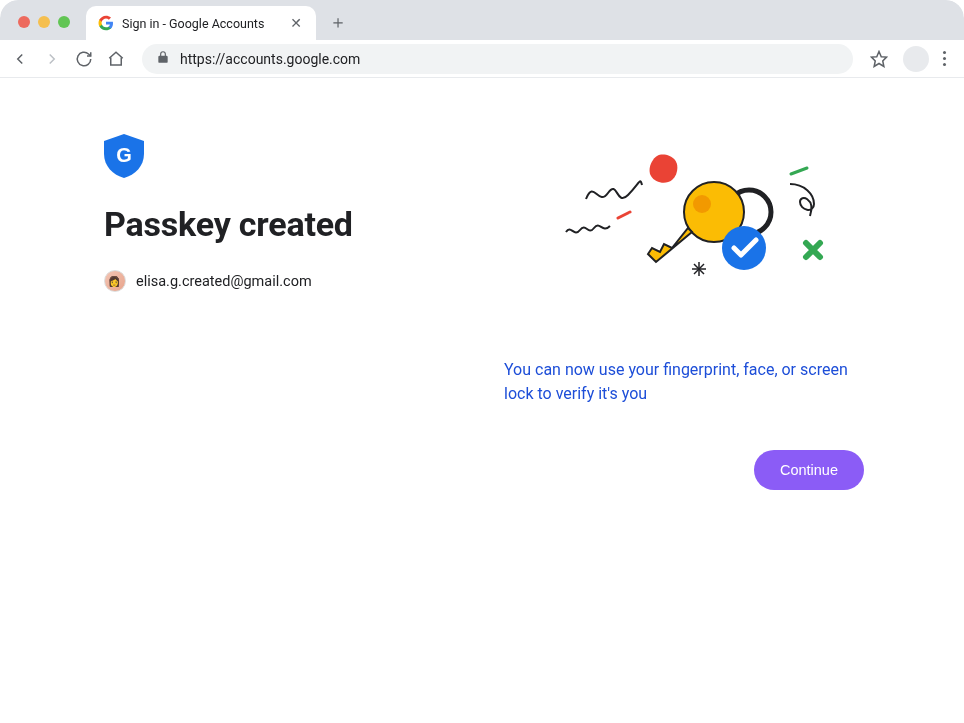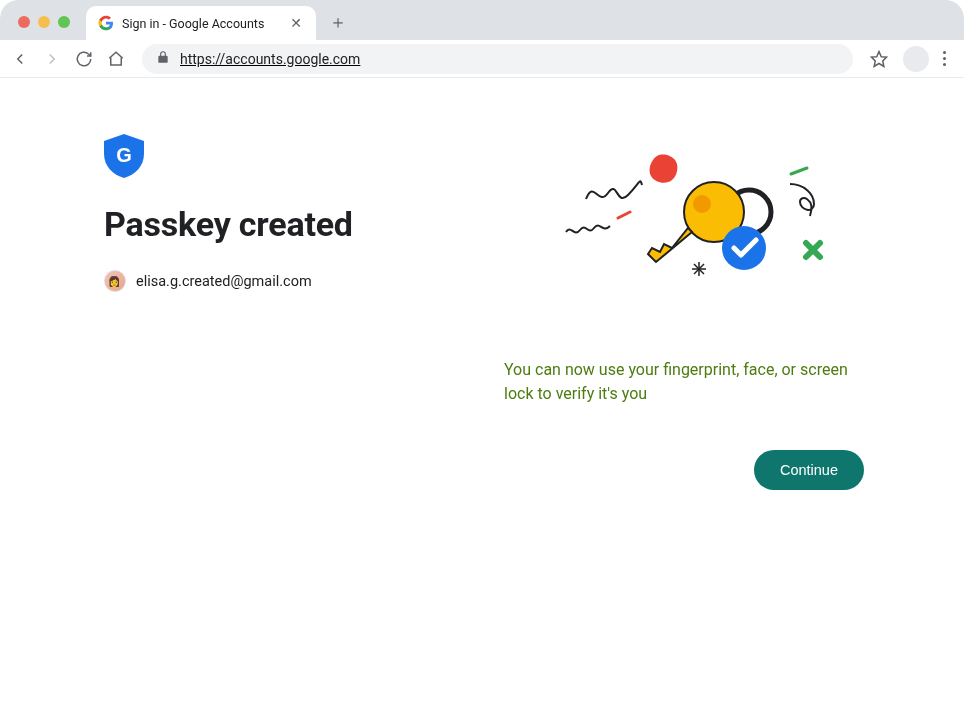--- a/index.html
+++ b/index.html
@@ -13,41 +13,41 @@
   .dot.red{background:#ed6a5e;} .dot.yellow{background:#f5bf4f;} .dot.green{background:#61c554;}
   .tab { background:#fff; height:34px; border-radius:10px 10px 0 0; display:flex; align-items:center; padding:0 12px; gap:8px; min-width:230px; position:relative;}
   .tab .favicon { width:16px; height:16px; }
   .tab-title { font-size:12.5px; color:#202124; flex:1; white-space:nowrap; overflow:hidden; text-overflow:ellipsis;}
   .tab-close { font-size:14px; color:#5f6368; padding:0 2px;}
   .new-tab { width:28px; height:28px; display:flex; align-items:center; justify-content:center; margin:0 6px 4px 8px; color:#5f6368; font-size:18px;}
   .toolbar { background:#fff; height:38px; border-bottom:1px solid #e8eaed; display:flex; align-items:center; padding:0 10px; gap:12px;}
   .tb-icon { width:20px; height:20px; display:flex; align-items:center; justify-content:center; color:#5f6368;}
   .tb-icon svg { width:18px; height:18px; stroke:#5f6368; stroke-width:2; fill:none; }
   .tb-icon.fwd svg { stroke:#bdc1c6; }
-  .addr { flex:1; display:flex; align-items:center; gap:10px; background:#f1f3f4; border-radius:16px; height:30px; padding:0 14px; margin:0 4px;text-decoration:underline;}
+  .addr { flex:1; display:flex; align-items:center; gap:10px; background:#f1f3f4; border-radius:16px; height:30px; padding:0 14px; margin:0 4px;}
   .addr svg { width:14px; height:14px; }
   .addr-text { font-size:14px; color:#202124; }
   .right-icons { display:flex; align-items:center; gap:14px; padding-right:8px;}
   .avatar-grey { width:26px; height:26px; border-radius:50%; background:#e8eaed;}
   .kebab { display:flex; flex-direction:column; gap:3px;}
   .kebab span{ width:3px; height:3px; border-radius:50%; background:#5f6368;}
 
   
   .page { flex:1; display:flex; padding:56px 100px 40px 104px; gap:60px;}
   .left-col { flex:0 0 340px; }
   .shield { width:40px; height:44px; margin-bottom:26px;}
   h1.title { font-size:34px; font-weight:700; color:#202124; letter-spacing:-0.2px; margin-bottom:26px;}
   .account { display:flex; align-items:center; gap:10px;}
   .account .pfp { width:22px; height:22px; border-radius:50%; background:linear-gradient(135deg,#f3c5b4,#e8a48c); border:1px solid #ddd; display:flex; align-items:center; justify-content:center; font-size:10px;}
   .account-email { font-size:14.5px; color:#202124;}
   .right-col { flex:1; display:flex; flex-direction:column; align-items:flex-start;}
   .illus-wrap { width:100%; height:180px; display:flex; align-items:center; justify-content:center; margin-top:10px; margin-bottom:34px;}
-  .desc { font-size:16px; color:#4d7c0f; line-height:1.5; max-width:380px;}
+  .desc { font-size:16px; color:#1d4ed8; line-height:1.5; max-width:380px;}
   .actions { align-self:flex-end; margin-top:44px;}
-  .btn-primary { background:#0f766e; color:#fff; border:none; border-radius:22px; height:40px; padding:0 26px; font-size:14.5px; font-weight:500; cursor:pointer;}
+  .btn-primary { background:#8b5cf6; color:#fff; border:none; border-radius:22px; height:40px; padding:0 26px; font-size:14.5px; font-weight:500; cursor:pointer;}
 
   
   .illus { position:relative; width:300px; height:160px;}
   .illus svg.abs { position:absolute; }
 </style>
 </head>
 <body>
 
 <div class="chrome-top">
   <div class="traffic-lights">

